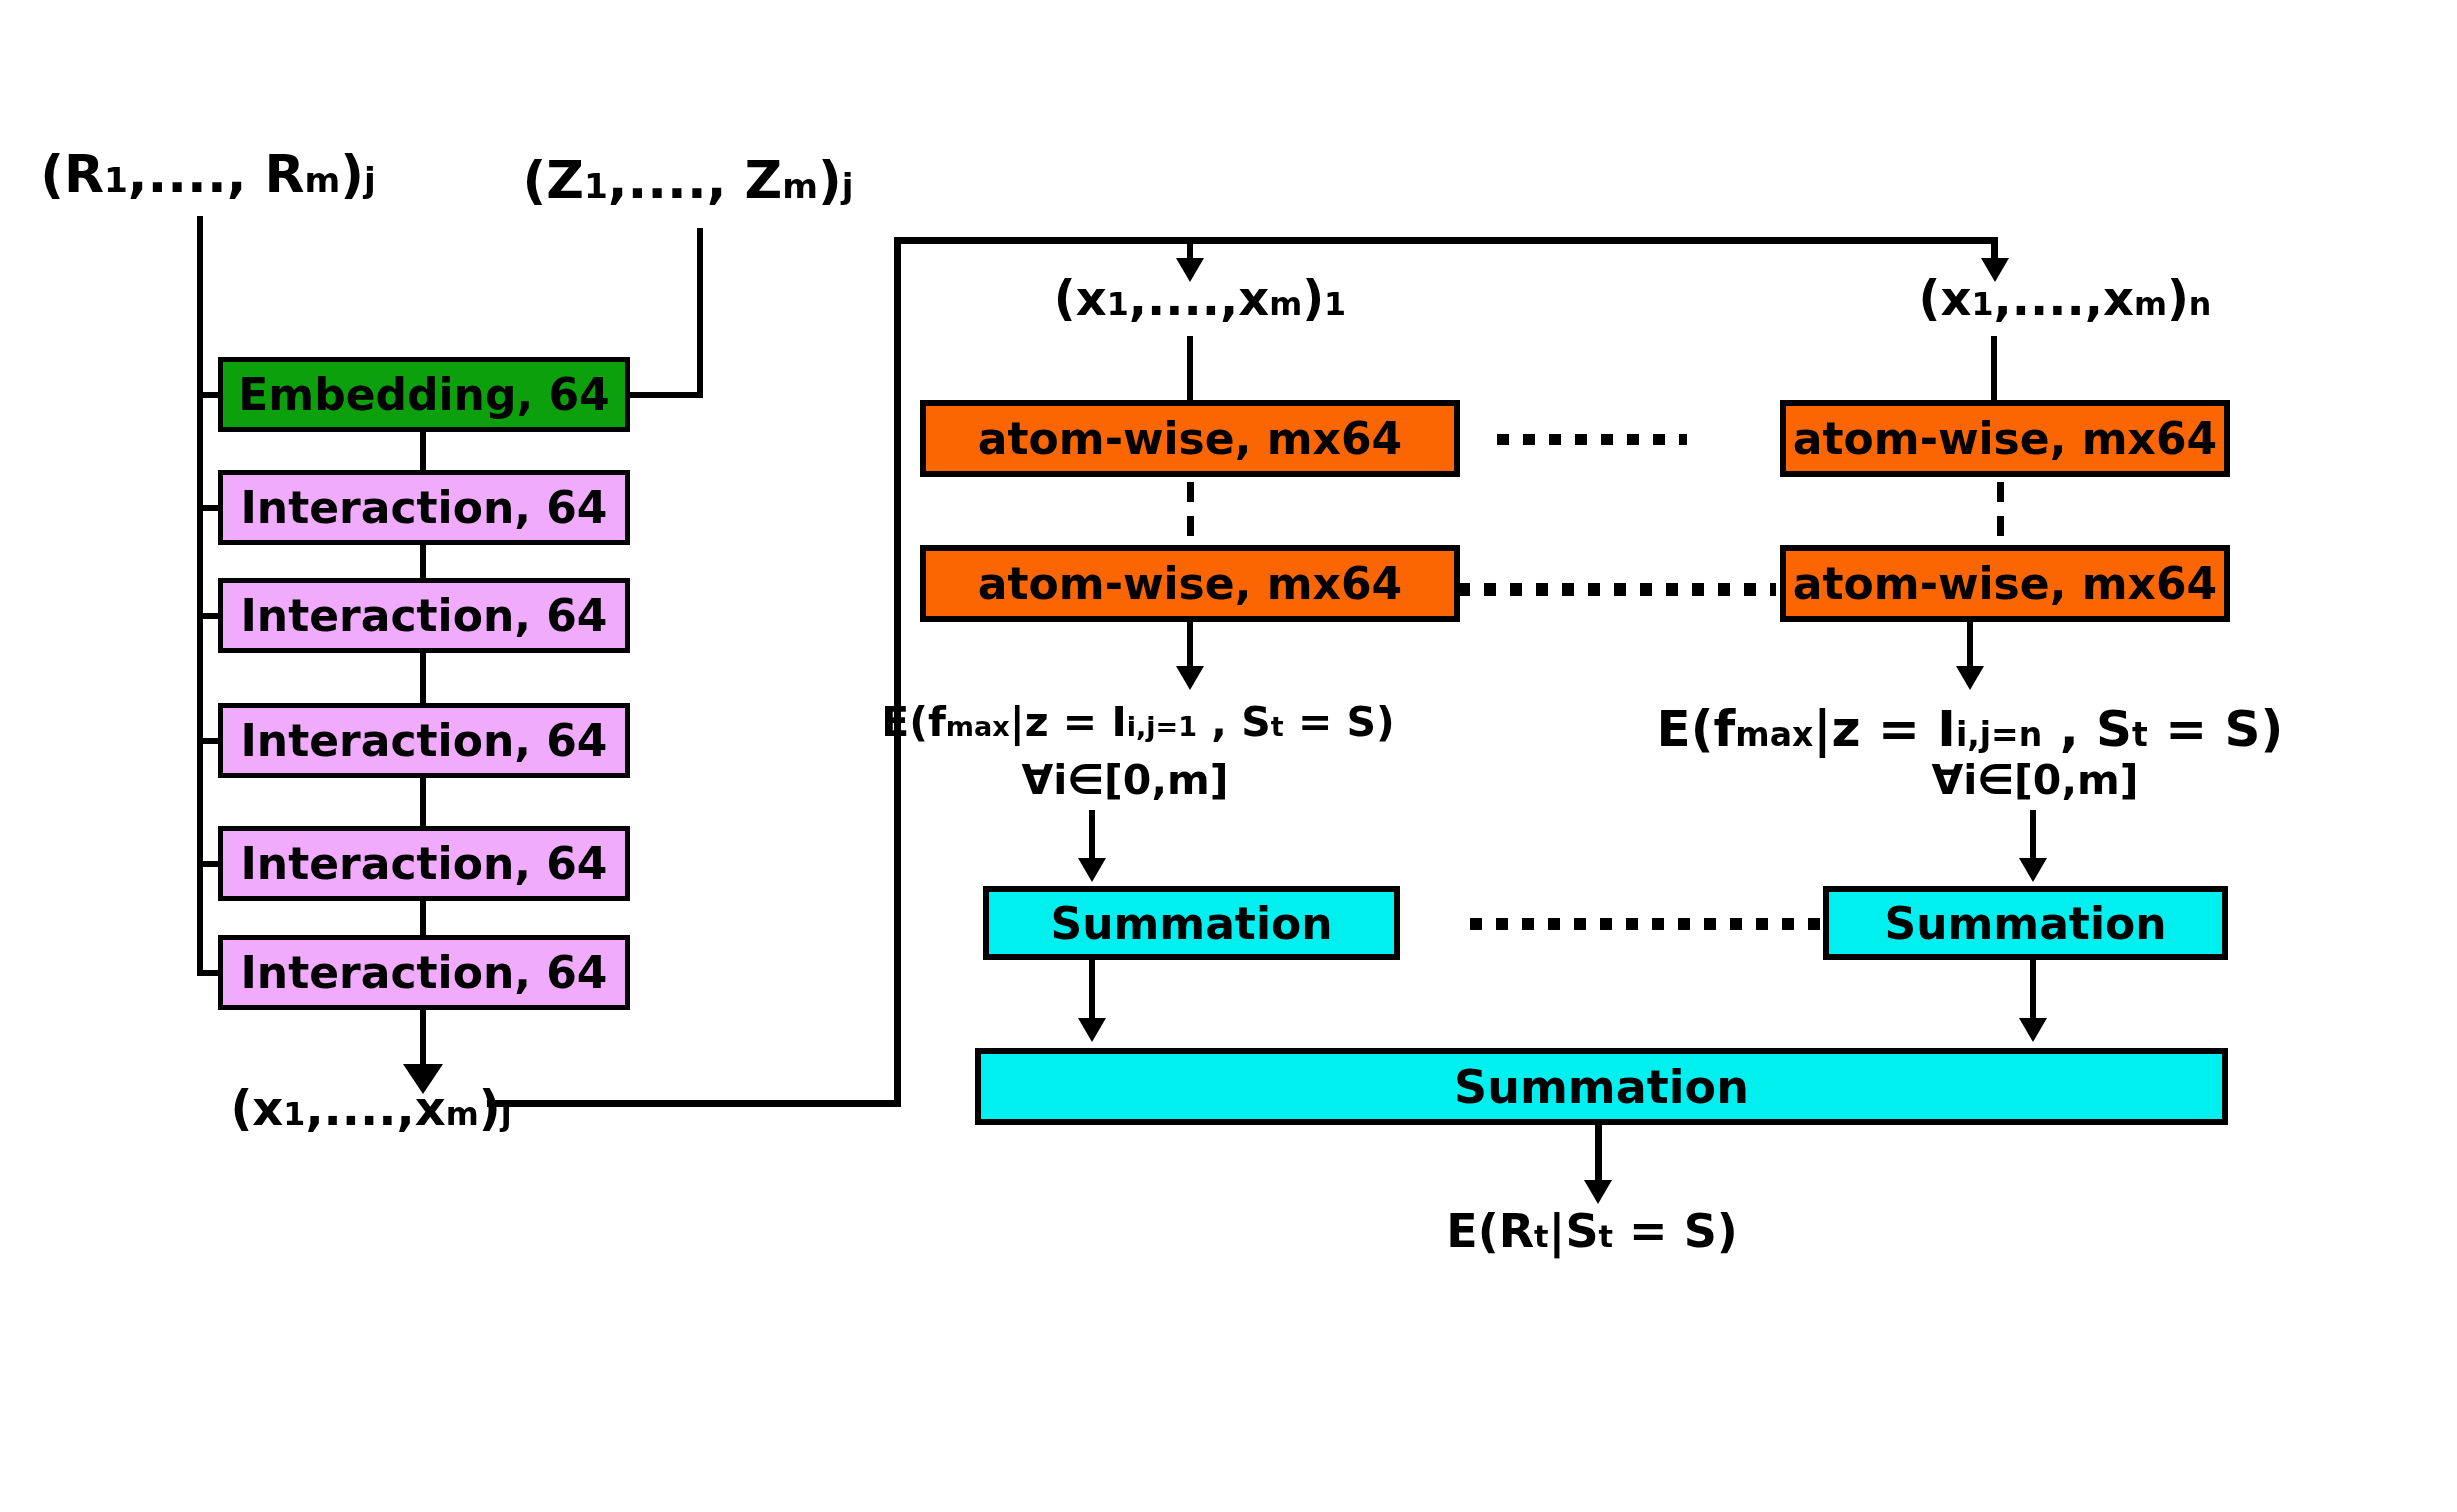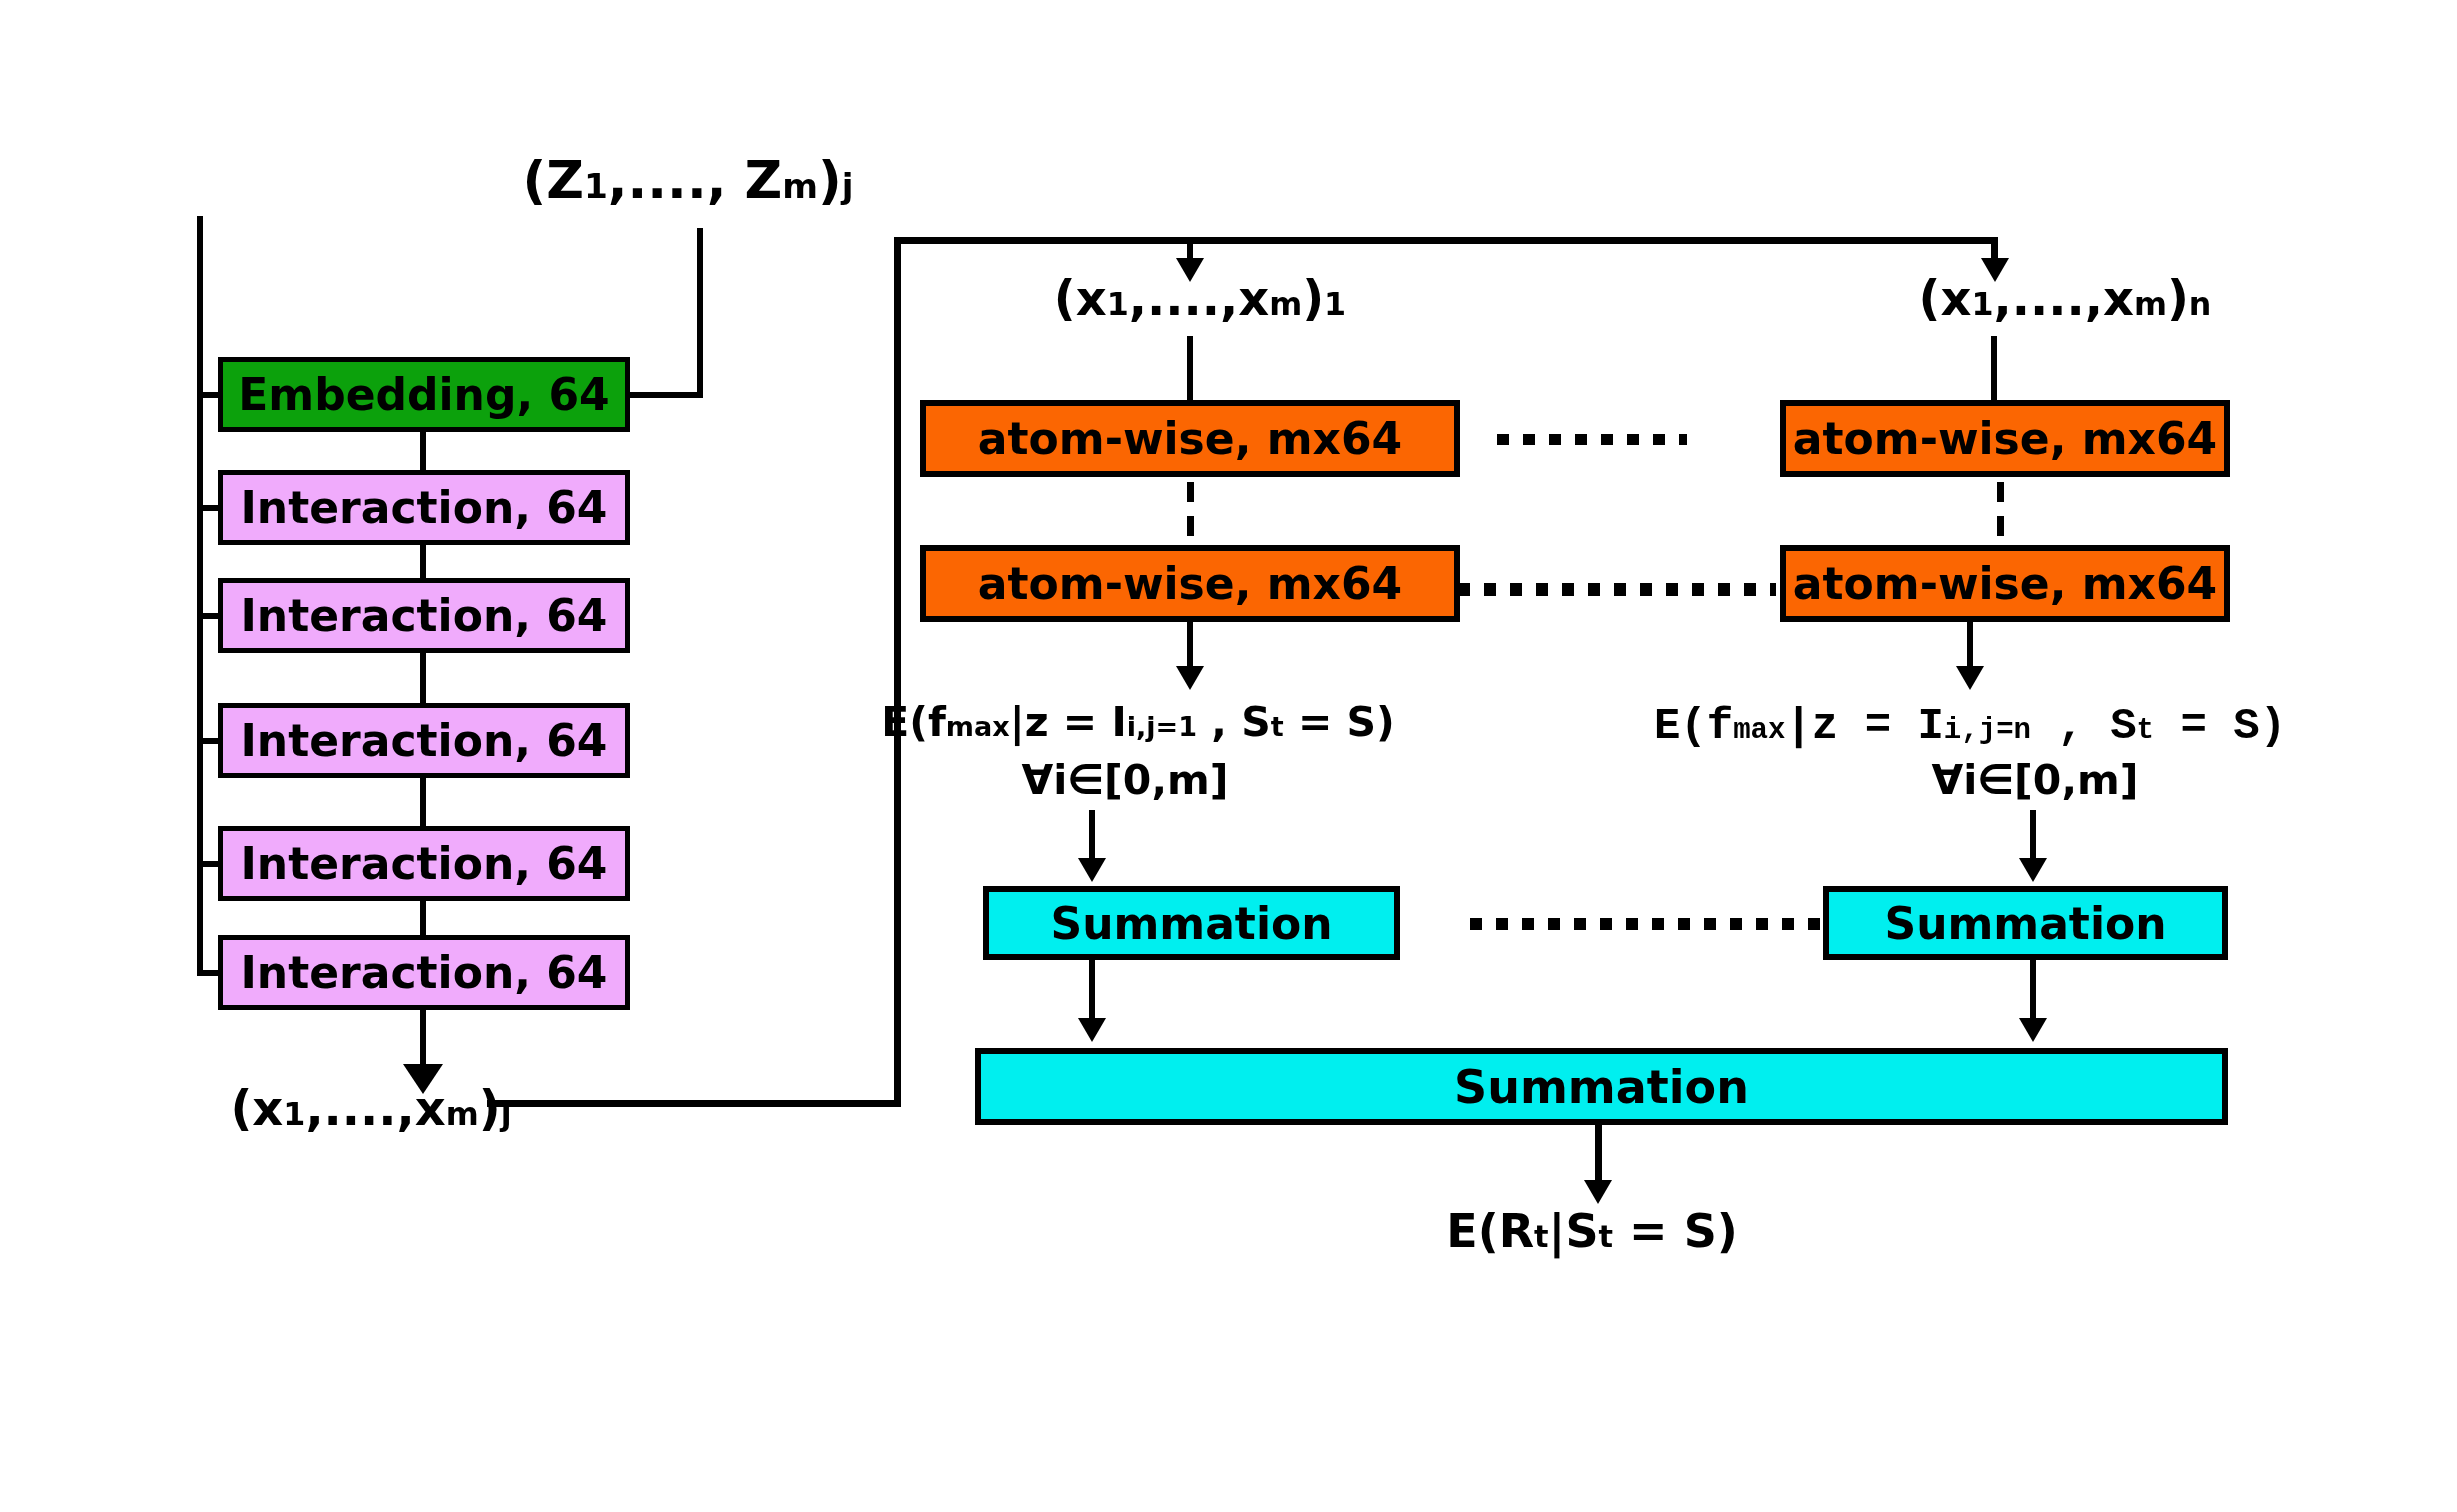--- a/index.html
+++ b/index.html
@@ -16,34 +16,35 @@
   .green{background:#0CA10C;}
   .yellow{background:#f0abfc;}
   .orange{background:#FB6602;}
   .cyan{background:#00EFEF;}
   .lbl{position:absolute;white-space:nowrap;transform:translateX(-50%);line-height:1.1;}
   .f52{font-size:52px;}
   .f48{font-size:48px;}
   .f46{font-size:46px;}
   .f44{font-size:44px;}
   .f41{font-size:41px;}
-  .f38{font-size:44px;font-family:Liberation Mono, monospace;}
+  .f38{font-size:50px;}
   sub{font-size:66%;vertical-align:-18%;line-height:0;}
   sup{font-size:66%;vertical-align:32%;line-height:0;}
   .ah{position:absolute;width:0;height:0;}
   .ah-m{border-left:14px solid transparent;border-right:14px solid transparent;border-top:24px solid #000;}
   .ah-l{border-left:20px solid transparent;border-right:20px solid transparent;border-top:30px solid #000;}
   .vdash{position:absolute;width:7px;background:repeating-linear-gradient(to bottom,#000 0 20px,transparent 20px 34px);}
   .dots{position:absolute;background:repeating-linear-gradient(to right,#000 0 12px,transparent 12px 26px);}
 </style>
 </head>
 <body>
 
 <div id="canvas">
 
+  <div class="lbl f52" style="left:208px;top:146px">(R<sub>1</sub>,...., R<sub>m</sub>)<sup>j</sup></div>
   <div class="lbl f52" style="left:688px;top:152px">(Z<sub>1</sub>,...., Z<sub>m</sub>)<sup>j</sup></div>
 
   <div class="line" style="left:197px;top:216px;width:6px;height:760px"></div>
   <div class="line" style="left:197px;top:392px;width:26px;height:6px"></div>
   <div class="line" style="left:197px;top:505px;width:26px;height:6px"></div>
   <div class="line" style="left:197px;top:613px;width:26px;height:6px"></div>
   <div class="line" style="left:197px;top:738px;width:26px;height:6px"></div>
   <div class="line" style="left:197px;top:861px;width:26px;height:6px"></div>
   <div class="line" style="left:197px;top:970px;width:26px;height:6px"></div>
 

